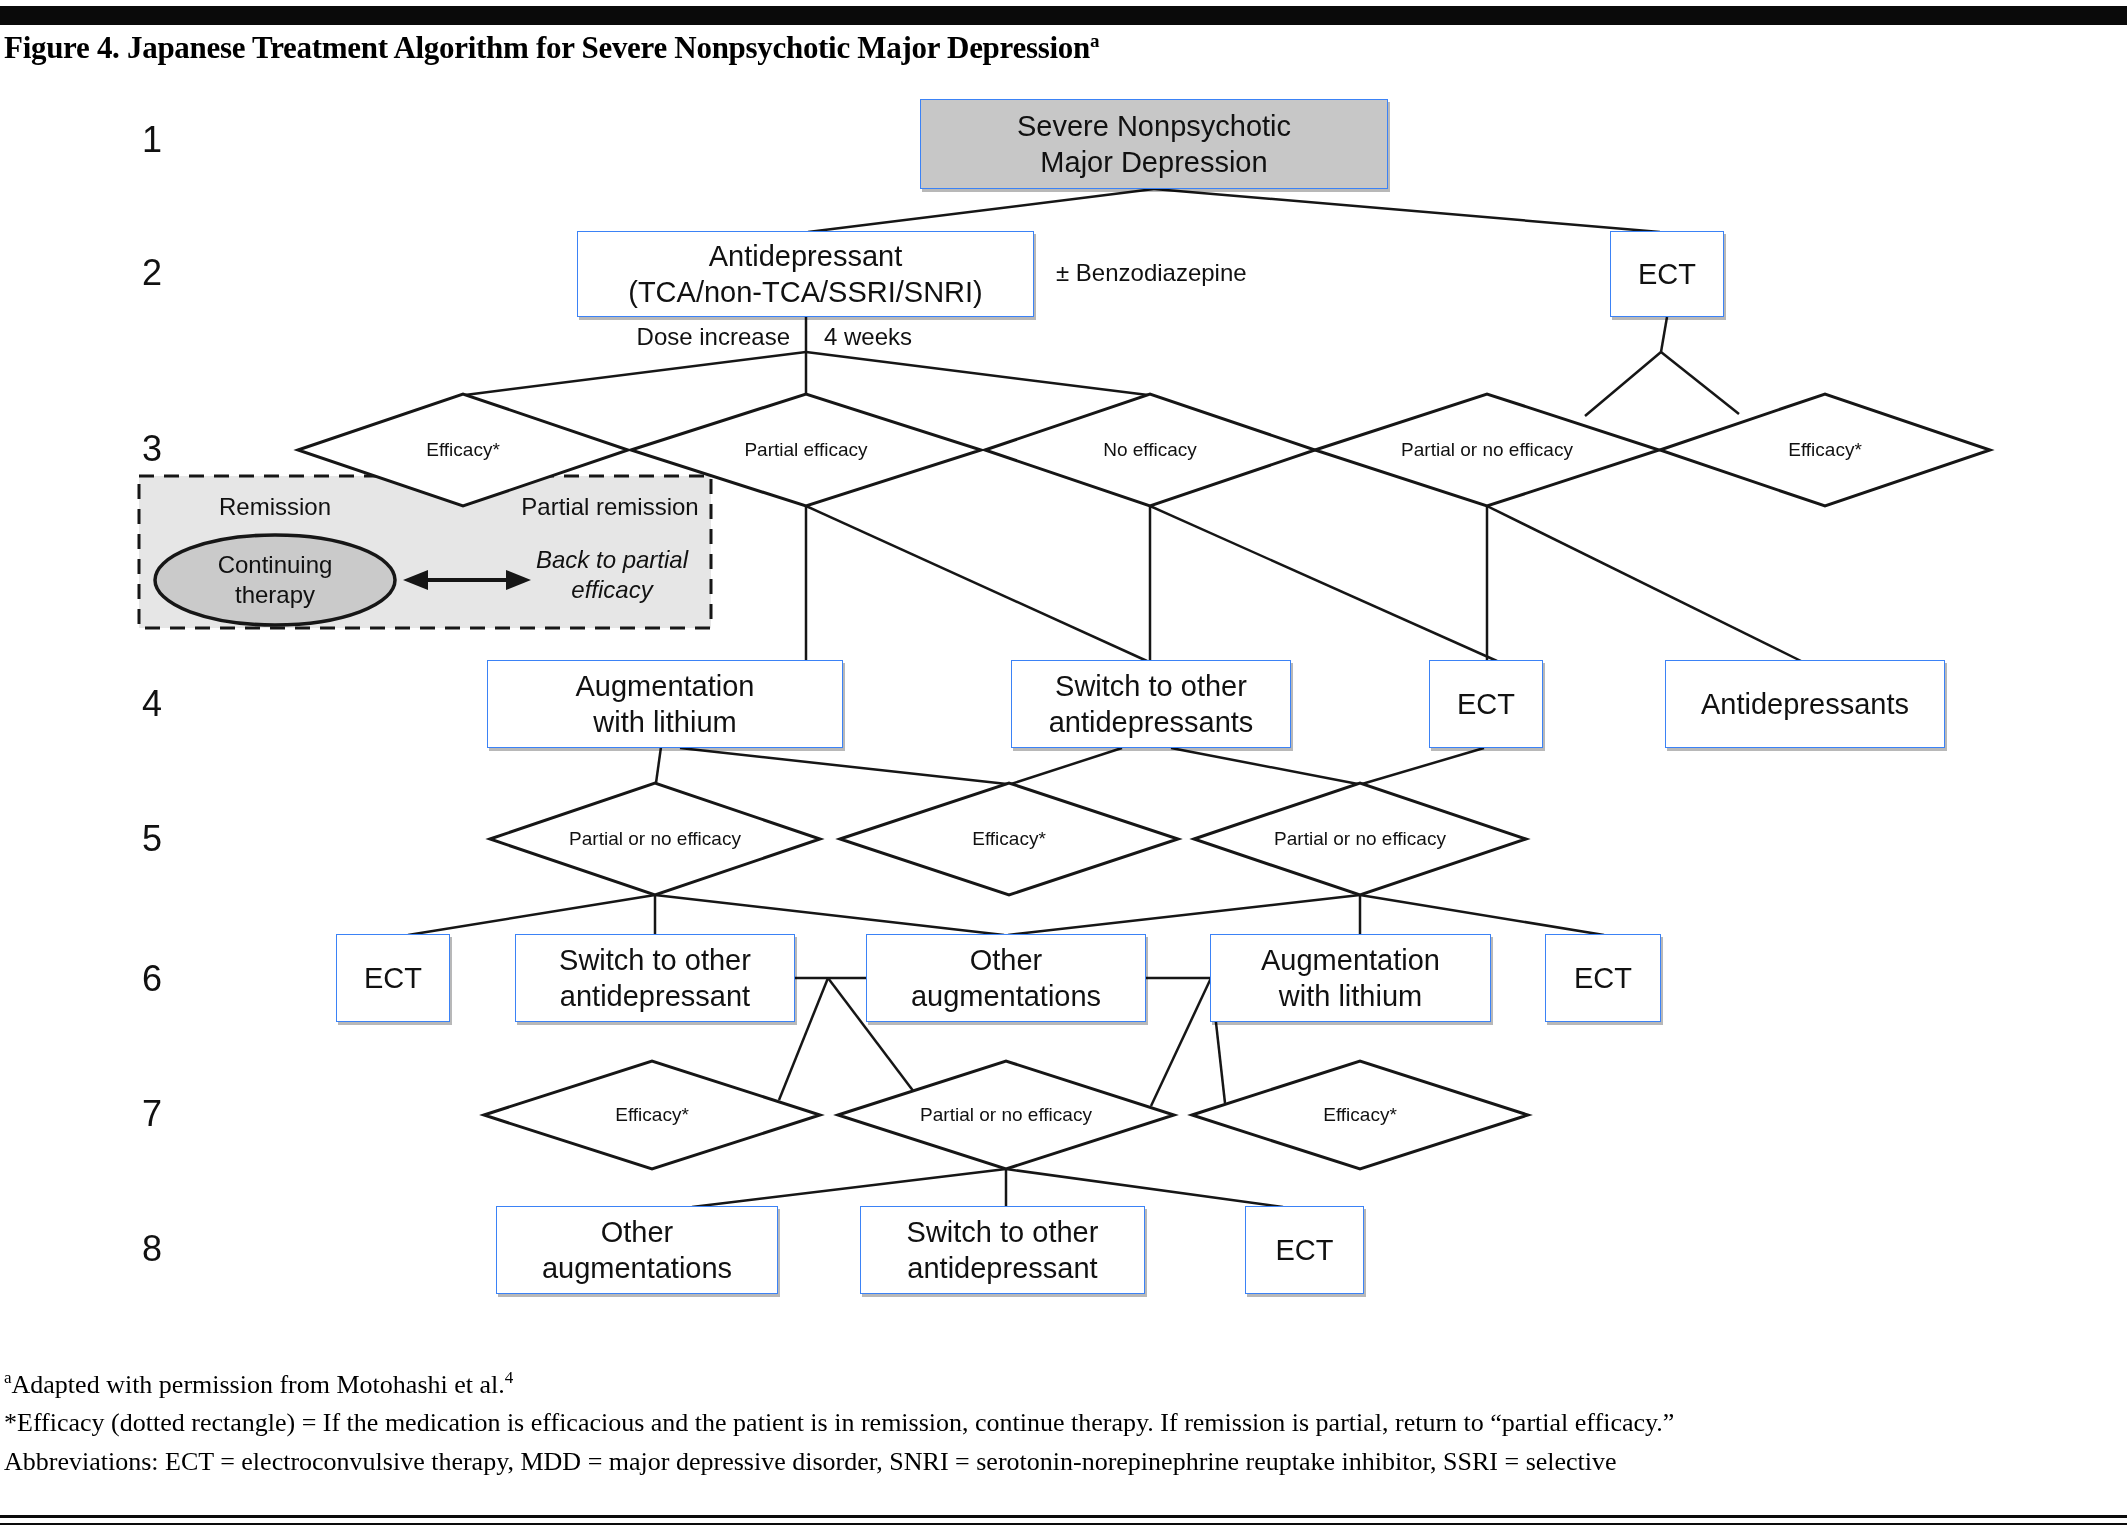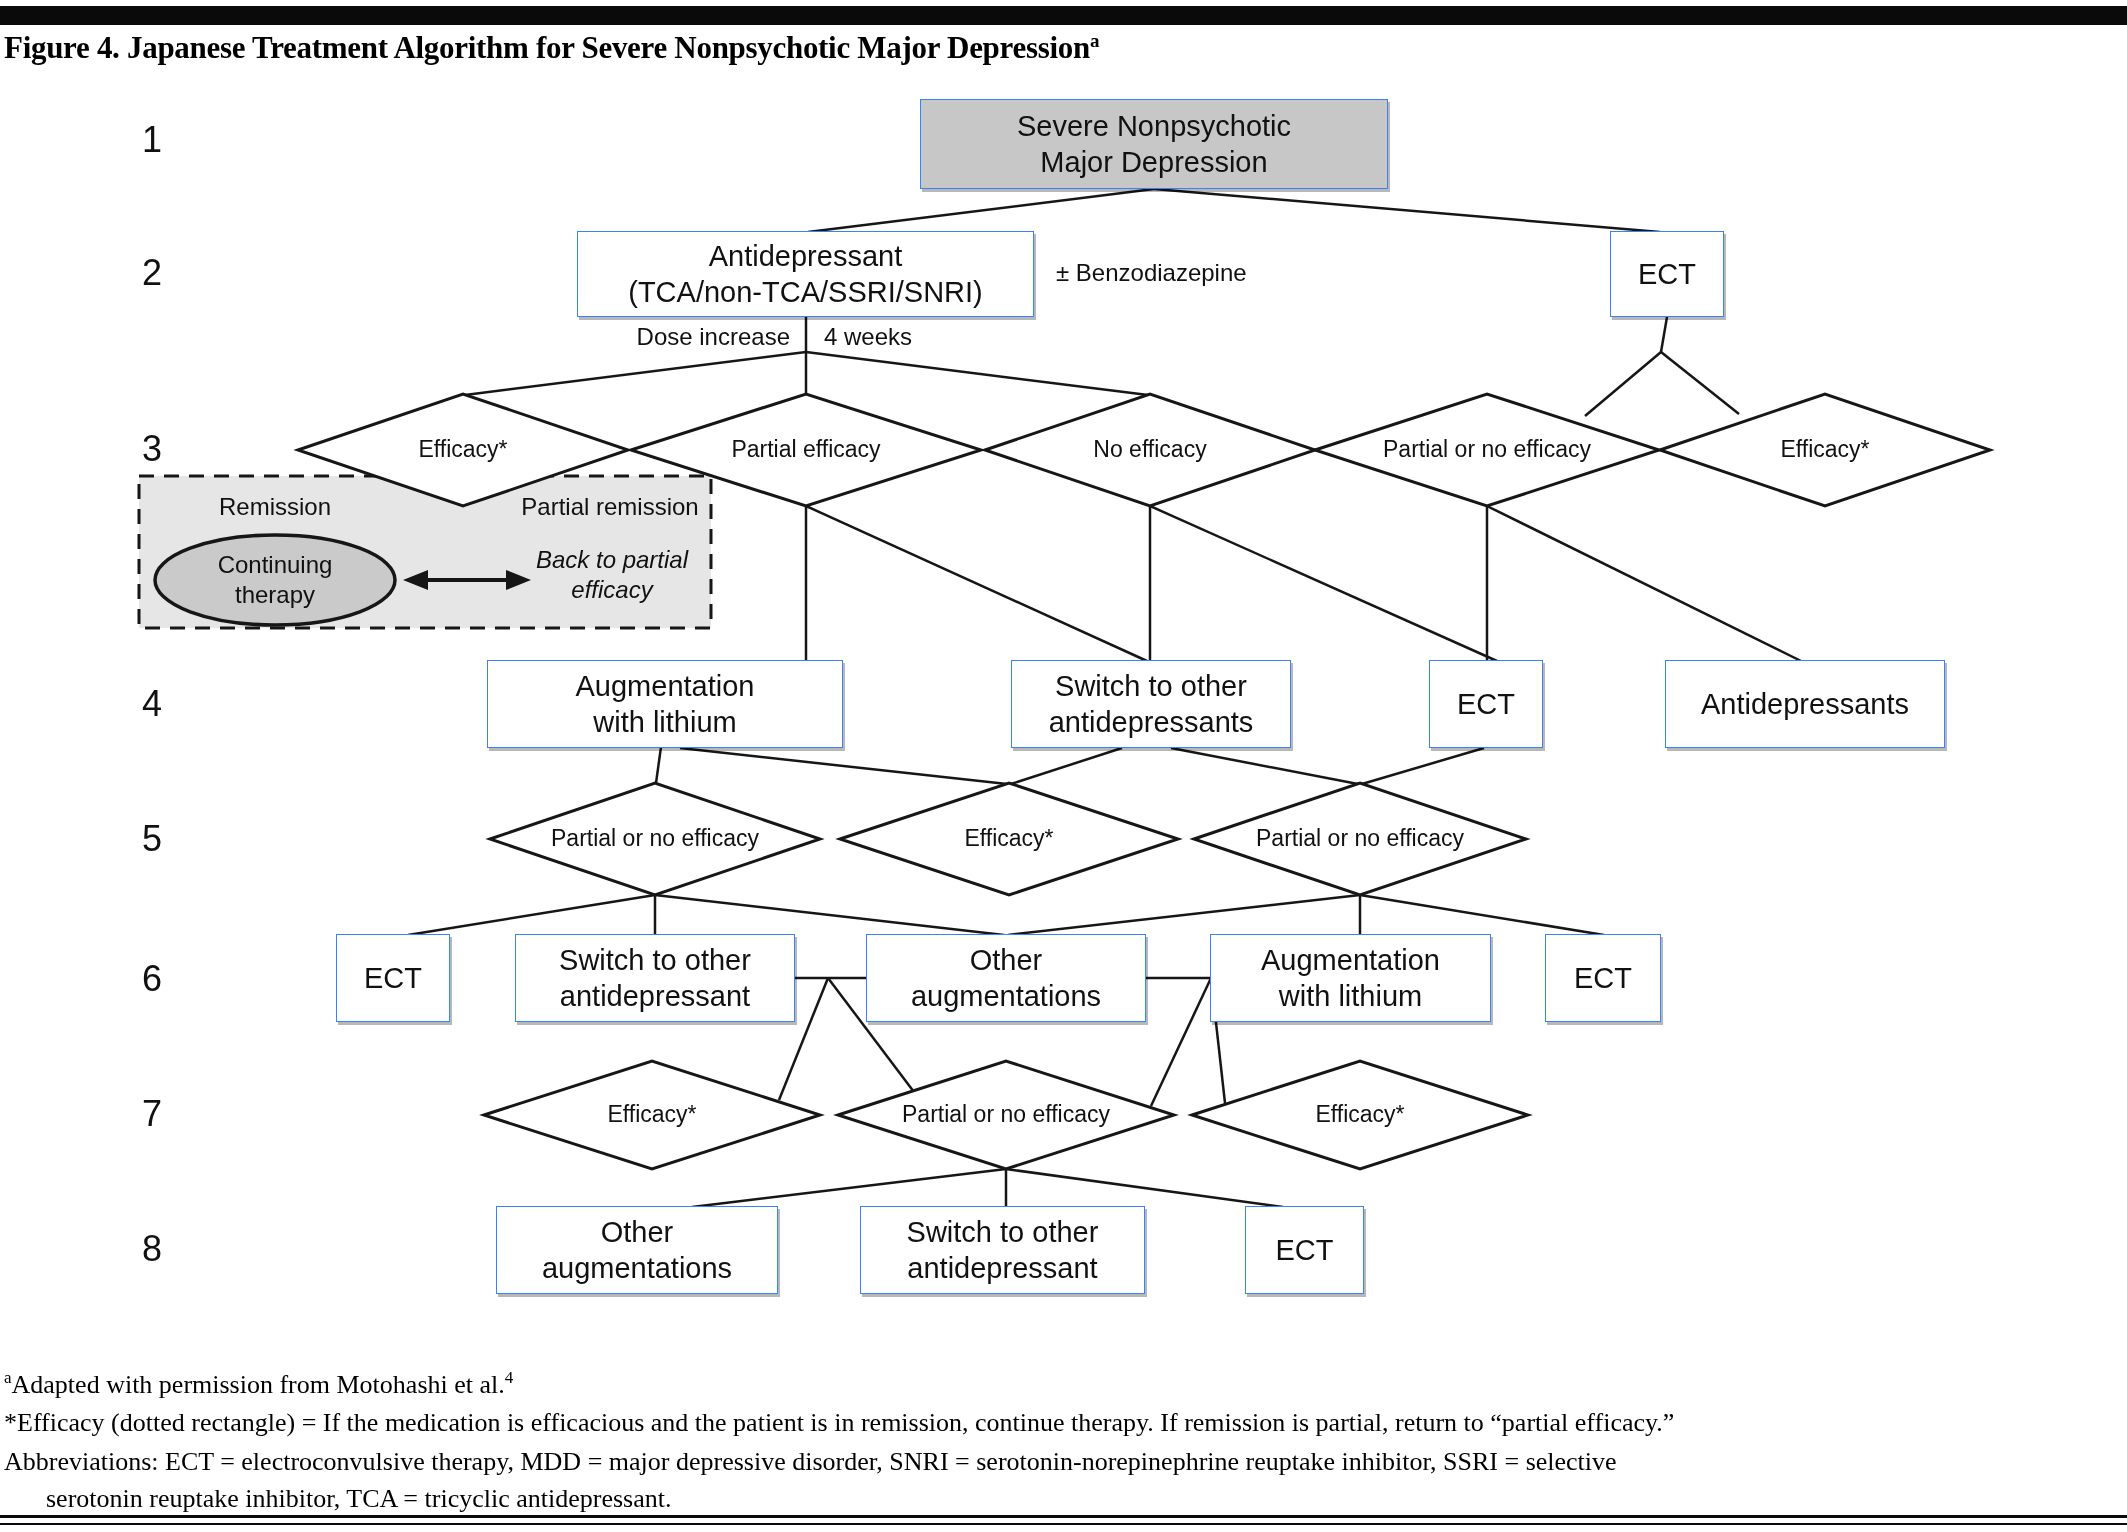--- a/index.html
+++ b/index.html
@@ -8,21 +8,21 @@
   .toprule{position:absolute;left:0;top:6px;width:2127px;height:19px;background:#0a0a0a;}
   .fig-title{position:absolute;left:4px;top:30px;width:2100px;
         font-family:"Liberation Serif",serif;font-weight:bold;font-size:31px;color:#000;letter-spacing:-0.3px;}
   .fig-title sup{font-size:19px;}
   svg.wires{position:absolute;left:0;top:0;}
   .box{position:absolute;box-sizing:border-box;display:flex;align-items:center;justify-content:center;
        text-align:center;background:#fff;border:1px solid #3b82f6;font-size:29px;line-height:1.25;
        white-space:pre-line;box-shadow:2px 3px 0 rgba(0,0,0,0.28);}
   .box.gray{background:#c7c7c7;}
   .dlabel{position:absolute;display:flex;align-items:center;justify-content:center;text-align:center;
-       font-size:23px;line-height:1.2;white-space:pre-line;pointer-events:none;}
+       font-size:19px;line-height:1.2;white-space:pre-line;pointer-events:none;}
   .slabel{position:absolute;font-size:24px;line-height:1.25;white-space:pre-line;}
   .slabel.center{display:flex;align-items:center;justify-content:center;text-align:center;}
   .rownum{position:absolute;width:48px;text-align:center;font-size:36px;}
   .foot{position:absolute;left:4px;font-family:"Liberation Serif",serif;font-size:26px;color:#000;}
   .foot sup{font-size:17px;}
   .rule-double{position:absolute;left:0;top:1515px;width:2127px;height:10px;
        border-top:3px solid #0a0a0a;border-bottom:2px solid #0a0a0a;box-sizing:border-box;}
 </style>
 </head>
 <body>
@@ -163,17 +163,16 @@
 
   <div class="box" style="left:496px;top:1206px;width:282px;height:88px;">Other
 augmentations</div>
   <div class="box" style="left:860px;top:1206px;width:285px;height:88px;">Switch to other
 antidepressant</div>
   <div class="box" style="left:1245px;top:1206px;width:119px;height:88px;">ECT</div>
 
   <div class="foot" style="top:1368px;"><sup>a</sup><span>Adapted with permission from Motohashi et al.</span><sup>4</sup></div>
   <div class="foot" style="top:1408px;">*Efficacy (dotted rectangle) = If the medication is efficacious and the patient is in remission, continue therapy. If remission is partial, return to “partial efficacy.”</div>
   <div class="foot" style="top:1447px;">Abbreviations: ECT = electroconvulsive therapy, MDD = major depressive disorder, SNRI = serotonin-norepinephrine reuptake inhibitor, SSRI = selective</div>
-  <div class="foot" style="top:1484px;left:46px;">serotonin reuptake inhibitor, TCA = tricyclic antidepressant.</div>
 
   <div class="rule-double"></div>
 
 </div>
 
 </body></html>

